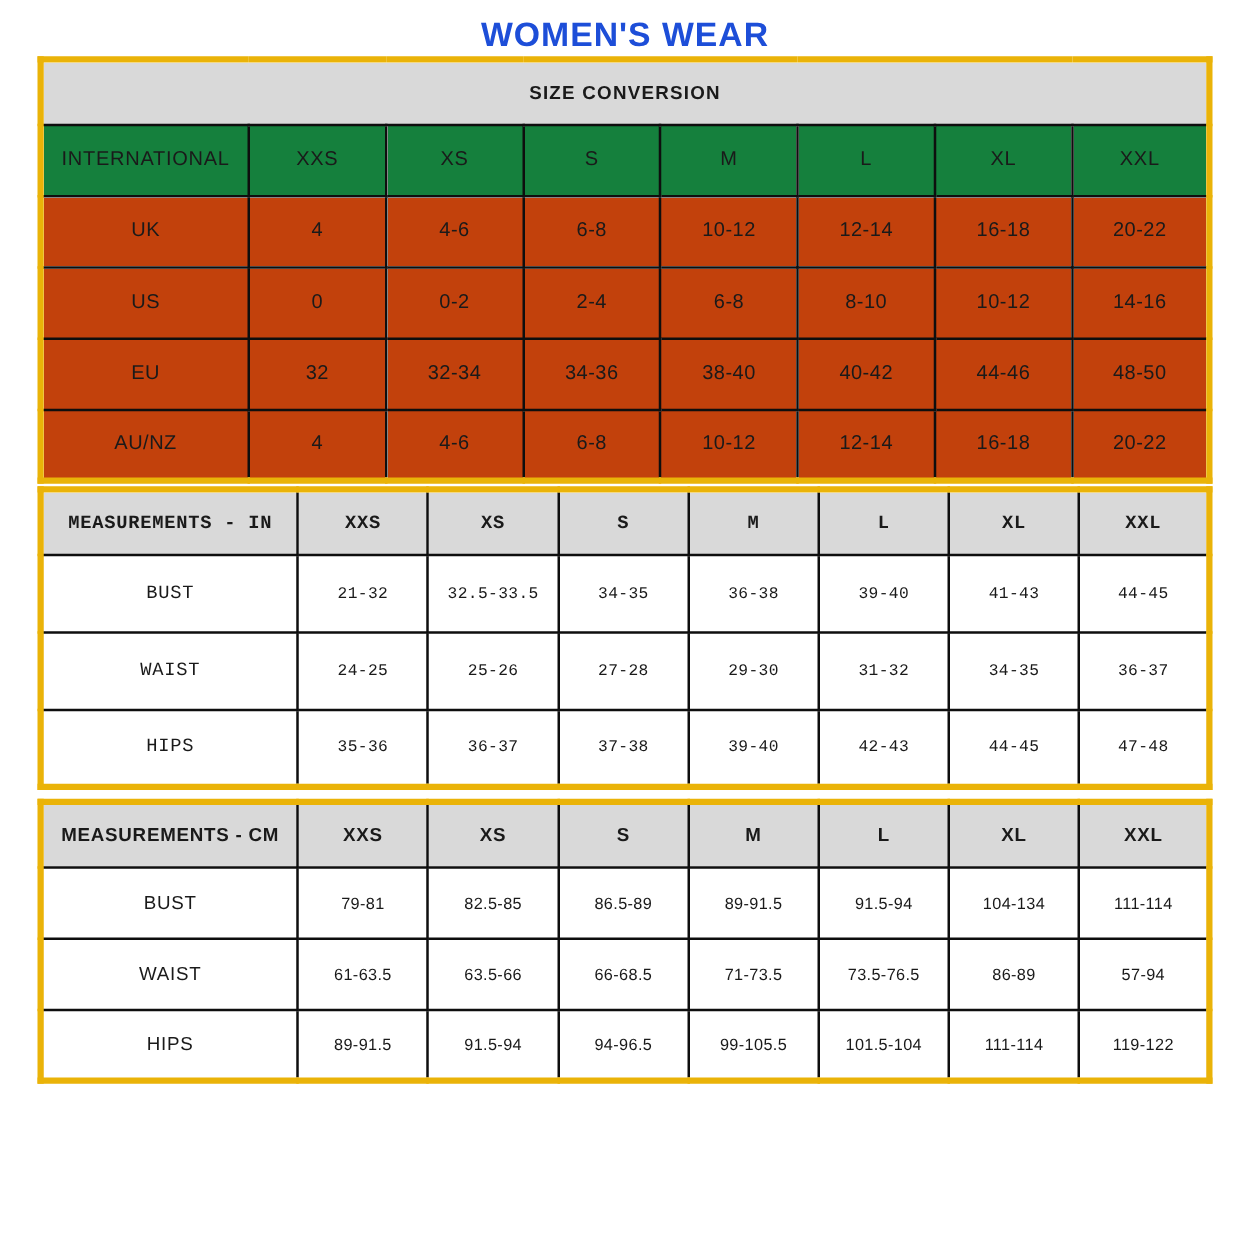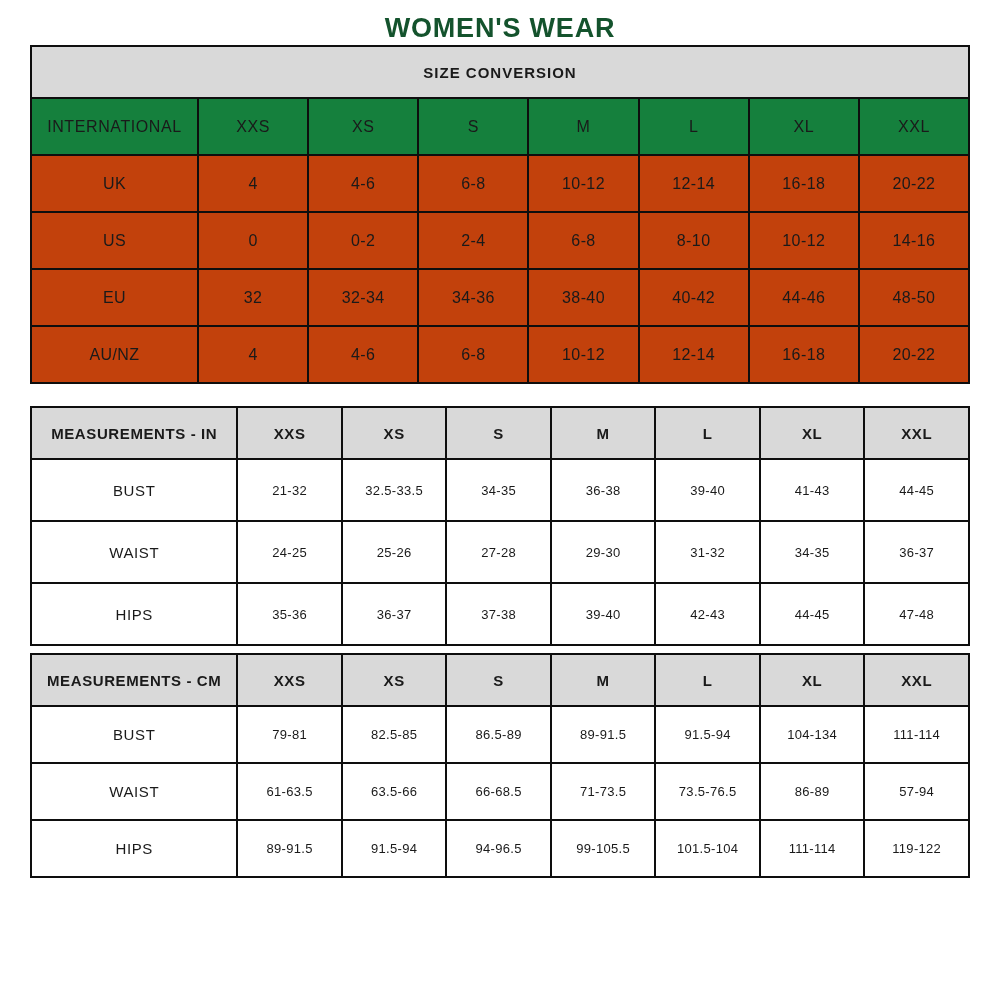--- a/index.html
+++ b/index.html
@@ -20,31 +20,31 @@
   }
   .page-title {
     margin: 0;
     padding-top: 13px;
     height: 45px;
     box-sizing: border-box;
     text-align: center;
     font-size: 27px;
     font-weight: 700;
     letter-spacing: 0.8px;
-    color: #14532d;
+    color: #1d4ed8;
   }
   .tbl-wrap {
     width: 940px;
     margin: 0 auto;
   }
   table {
     width: 100%;
     border-collapse: collapse;
     table-layout: fixed;
-    border: 2px solid #eab308;
+    border: 5px solid #eab308;
   }
   td {
     border: 2px solid #0e0e0e;
     text-align: center;
     vertical-align: middle;
     padding: 0 2px;
     box-sizing: border-box;
     overflow: hidden;
     white-space: nowrap;
   }
@@ -63,21 +63,21 @@
     letter-spacing: 0.6px;
     background: #15803d;
   }
   .t1 .data td {
     height: 57px;
     font-size: 16px;
     letter-spacing: 0.4px;
     background: #c2410c;
   }
   
-  .t2 { margin-top: 22px; }
+  .t2 { margin-top: 2px; font-family: Liberation Mono, monospace; }
   .t3 { margin-top: 7px; }
   .tm .head td {
     background: #d9d9d9;
     height: 52px;
     font-weight: 700;
     font-size: 15px;
     letter-spacing: 0.6px;
   }
   .t2 .data td { height: 62px; }
   .t3 .data td { height: 57px; }

